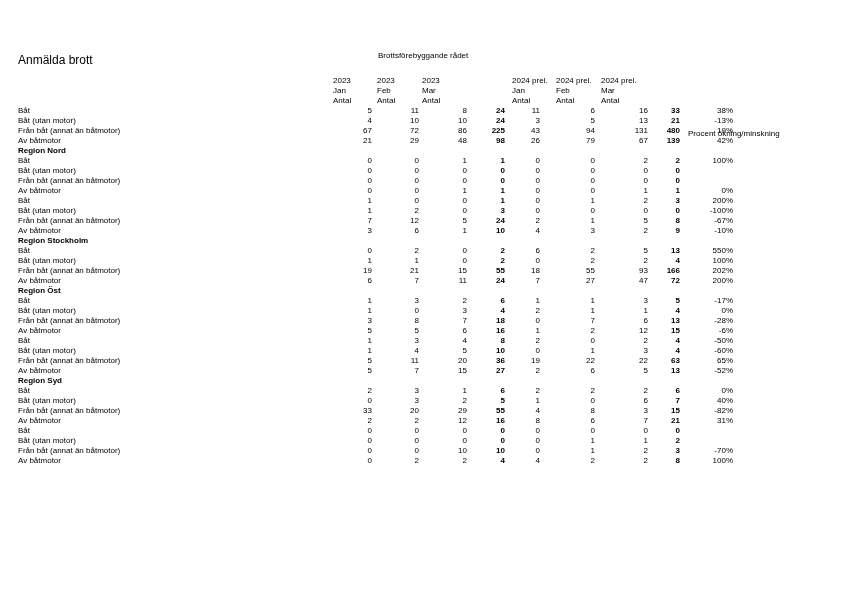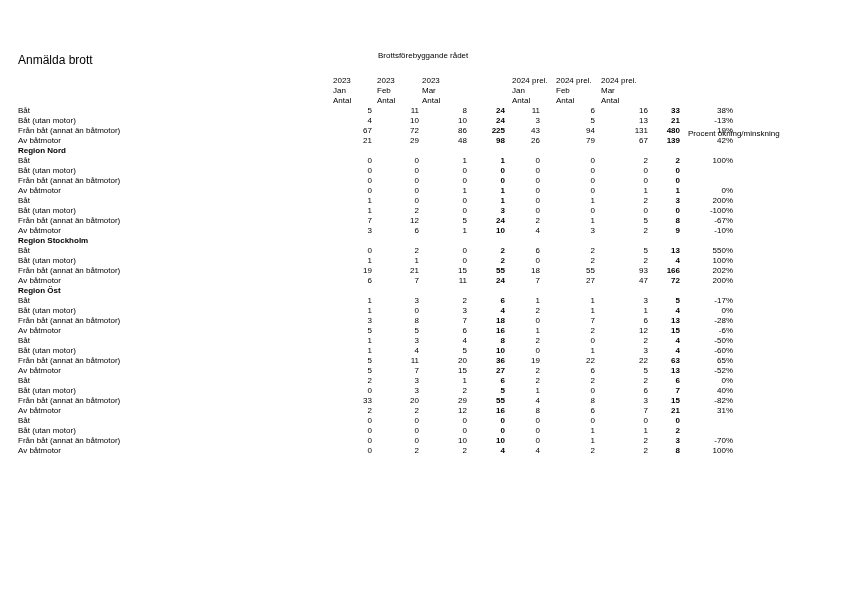--- a/index.html
+++ b/index.html
@@ -382,20 +382,23 @@
         <span class="c num">7</span>
         <span class="c num">15</span>
         <span class="c num bold">27</span>
         <span class="c num">2</span>
         <span class="c num">6</span>
         <span class="c num">5</span>
         <span class="c num bold">13</span>
         <span class="c num">-52%</span>
       </div>
       <div class="row">
+        <span class="c bold">Region Syd</span>
+      </div>
+      <div class="row">
         <span class="c">Båt</span>
         <span class="c num">2</span>
         <span class="c num">3</span>
         <span class="c num">1</span>
         <span class="c num bold">6</span>
         <span class="c num">2</span>
         <span class="c num">2</span>
         <span class="c num">2</span>
         <span class="c num bold">6</span>
         <span class="c num">0%</span>

